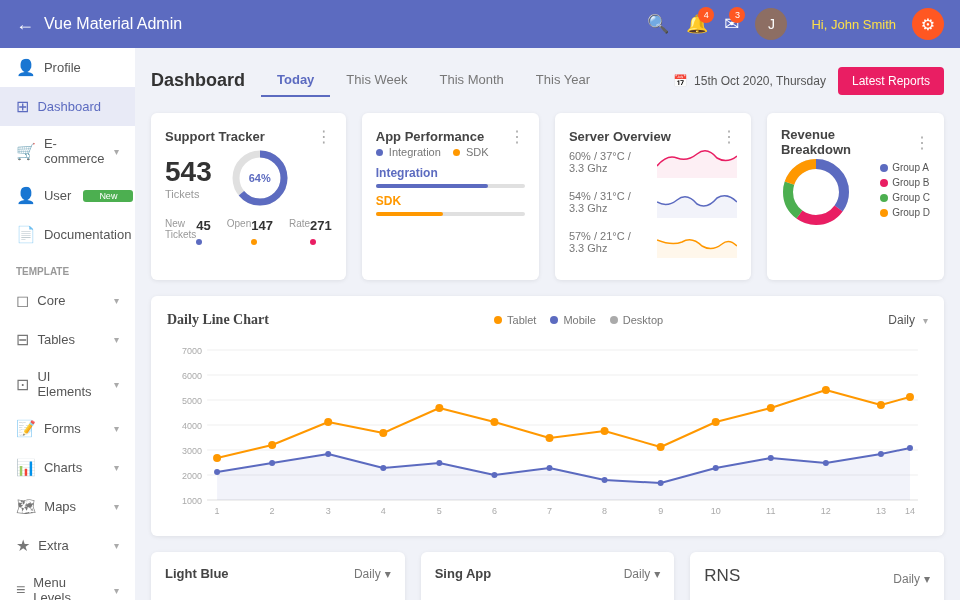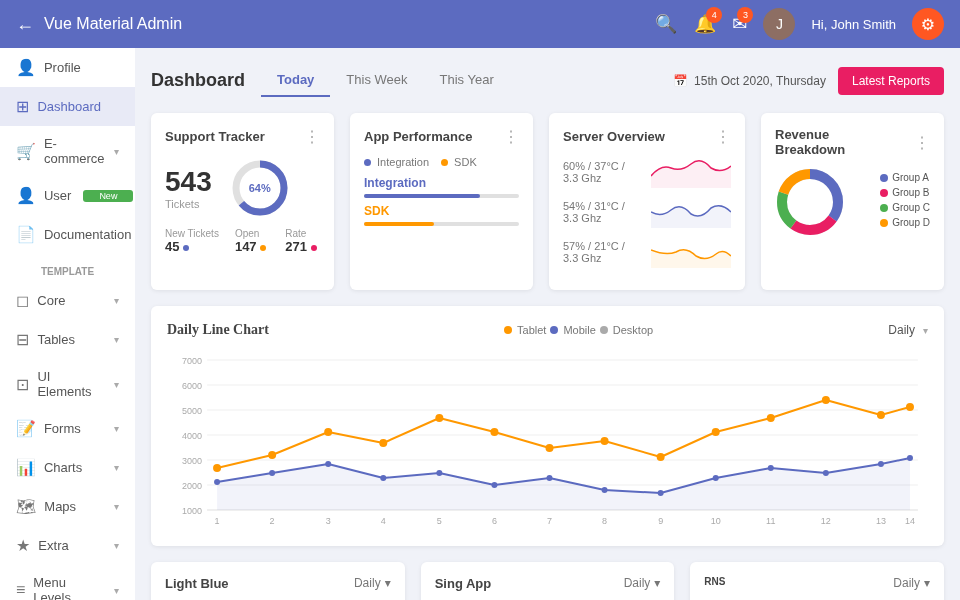--- a/index.html
+++ b/index.html
@@ -18,21 +18,21 @@
       top: 0;
       z-index: 100;
     }
     .topnav-left { display: flex; align-items: center; gap: 10px; flex: 1; }
     .topnav-title { font-size: 16px; font-weight: 500; color: white; }
     .topnav-right { display: flex; align-items: center; gap: 16px; }
     .nav-icon { color: white; font-size: 18px; cursor: pointer; }
     .badge-wrap { position: relative; }
     .badge { position: absolute; top: -6px; right: -6px; background: #ff5722; color: white; border-radius: 50%; width: 16px; height: 16px; font-size: 9px; display: flex; align-items: center; justify-content: center; }
     .avatar { width: 32px; height: 32px; border-radius: 50%; background: #8d6e63; overflow: hidden; display: flex; align-items: center; justify-content: center; color: white; font-size: 14px; }
-    .user-greeting { color: #ffffff; font-size: 13px; }
+    .user-greeting { color: #fde047; font-size: 13px; margin-left: 8px; }
     .settings-btn { background: #ff5722; border-radius: 50%; width: 32px; height: 32px; display: flex; align-items: center; justify-content: center; cursor: pointer; color: white; font-size: 16px; }
 
     
     .sidebar {
       position: fixed;
       left: 0;
       top: 48px;
       width: 135px;
       height: calc(100% - 48px);
       background: white;
@@ -44,21 +44,21 @@
       align-items: center;
       gap: 8px;
       padding: 10px 16px;
       cursor: pointer;
       color: #555;
       font-size: 13px;
     }
     .sidebar-item.active { background: #e8eaf6; color: #5c6bc0; }
     .sidebar-item .icon { font-size: 16px; color: #777; }
     .sidebar-item.active .icon { color: #5c6bc0; }
-    .sidebar-section { padding: 12px 16px 4px; font-size: 10px; color: #999; font-weight: 600; text-transform: uppercase; text-align: center; }
+    .sidebar-section { padding: 12px 16px 4px; font-size: 10px; color: #999; font-weight: 600; text-transform: uppercase; }
     .badge-new { background: #4caf50; color: white; font-size: 9px; padding: 1px 16px; border-radius: 3px; margin-left: 4px; }
     .chevron { margin-left: auto; font-size: 10px; color: #aaa; }
 
     
     .main {
       margin-left: 135px;
       margin-top: 48px;
       padding: 16px;
       height: calc(100vh - 48px);
       overflow-y: auto;
@@ -103,35 +103,34 @@
     .card {
       background: white;
       border-radius: 6px;
       padding: 14px;
       box-shadow: 0 1px 4px rgba(0,0,0,0.08);
     }
     .card-header {
       display: flex;
       align-items: center;
       justify-content: space-between;
-      margin-bottom: 10px;
       gap: 20px;
     }
     .card-title { font-size: 13px; font-weight: 600; color: #444; }
     .card-menu { color: #aaa; cursor: pointer; font-size: 16px; }
 
     
     .support-content { display: flex; align-items: center; gap: 16px; }
     .ticket-count { }
     .ticket-number { font-size: 28px; font-weight: 700; color: #333; }
     .ticket-label { font-size: 11px; color: #999; }
     .donut-wrap { position: relative; width: 64px; height: 64px; }
     .donut-percent { position: absolute; top: 50%; left: 50%; transform: translate(-50%, -50%); font-size: 11px; font-weight: 600; color: #5c6bc0; }
     .support-stats { display: flex; gap: 16px; margin-top: 8px; font-size: 11px; color: #777; }
-    .stat-item { display: flex; flex-direction: column; align-items: flex-start; }
+    .stat-item { display: flex; align-items: flex-start; }
     .stat-val { font-size: 13px; font-weight: 600; color: #333; }
     .stat-dot { display: inline-block; width: 6px; height: 6px; border-radius: 50%; margin-right: 3px; }
 
     
     .perf-legend { display: flex; gap: 12px; margin-bottom: 8px; font-size: 11px; color: #777; }
     .legend-dot { display: inline-block; width: 7px; height: 7px; border-radius: 50%; margin-right: 3px; }
     .perf-bar-wrap { margin-bottom: 6px; }
     .perf-bar-label { font-size: 12px; font-weight: 600; color: #5c6bc0; margin-bottom: 4px; }
     .perf-bar-label.sdk { color: #ff9800; }
     .perf-bar { height: 4px; border-radius: 2px; background: #e0e0e0; }
@@ -157,41 +156,41 @@
       box-shadow: 0 1px 4px rgba(0,0,0,0.08);
       margin-bottom: 16px;
     }
     .chart-header {
       display: flex;
       align-items: center;
       justify-content: space-between;
       margin-bottom: 12px;
     }
     .chart-title { font-size: 14px; font-weight: 600; color: #444; font-family: Liberation Serif, serif; }
-    .chart-legend { display: flex; gap: 4px; font-size: 11px; color: #777; }
+    .chart-legend { display: flex; gap: 14px; font-size: 11px; color: #777; }
     .chart-legend-item { display: flex; align-items: center; gap: 5px; }
     .chart-legend-dot { width: 8px; height: 8px; border-radius: 50%; }
     .chart-right { display: flex; align-items: center; gap: 8px; }
 
     
     .bottom-row {
       display: grid;
       grid-template-columns: 1fr 1fr 1fr;
       gap: 16px;
     }
     .bottom-card {
       background: white;
       border-radius: 6px;
       padding: 14px;
       box-shadow: 0 1px 4px rgba(0,0,0,0.08);
       min-height: 80px;
     }
     .bottom-card-header {
       display: flex;
-      align-items: flex-start;
+      align-items: flex-end;
       justify-content: space-between;
       margin-bottom: 16px;
     }
     .bottom-val { font-size: 28px; font-weight: 700; color: #333; }
   </style>
 </head>
 <body>
 
 <nav class="topnav">
   <div class="topnav-left">
@@ -283,20 +282,21 @@
 </aside>
 
 <main class="main">
 
   <div class="dash-header">
     <div style="display:flex; align-items:center;">
       <span class="dash-tab-title">Dashboard</span>
       <div class="dash-tabs">
         <span class="dash-tab active">Today</span>
         <span class="dash-tab">This Week</span>
+        <span class="dash-tab">This Month</span>
         <span class="dash-tab">This Year</span>
       </div>
     </div>
     <div class="dash-right">
       <div class="date-display">
         <span>📅</span>
         <span>15th Oct 2020, Thursday</span>
       </div>
       <button class="latest-btn">Latest Reports</button>
     </div>
@@ -553,21 +553,21 @@
         <span style="font-size:13px;font-weight:600;color:#444">Sing App</span>
         <div style="display:flex;align-items:center;gap:4px;font-size:12px;color:#777">
           <span>Daily</span>
           <span>▾</span>
         </div>
       </div>
       <div class="bottom-val">121</div>
     </div>
     <div class="bottom-card">
       <div class="bottom-card-header">
-        <span style="font-size:10px;font-weight:700;color:#444">RNS</span>
+        <span style="font-size:17px;font-weight:400;color:#444">RNS</span>
         <div style="display:flex;align-items:center;gap:4px;font-size:12px;color:#777">
           <span>Daily</span>
           <span>▾</span>
         </div>
       </div>
       <div class="bottom-val">175</div>
     </div>
   </div>
 
 </main>

